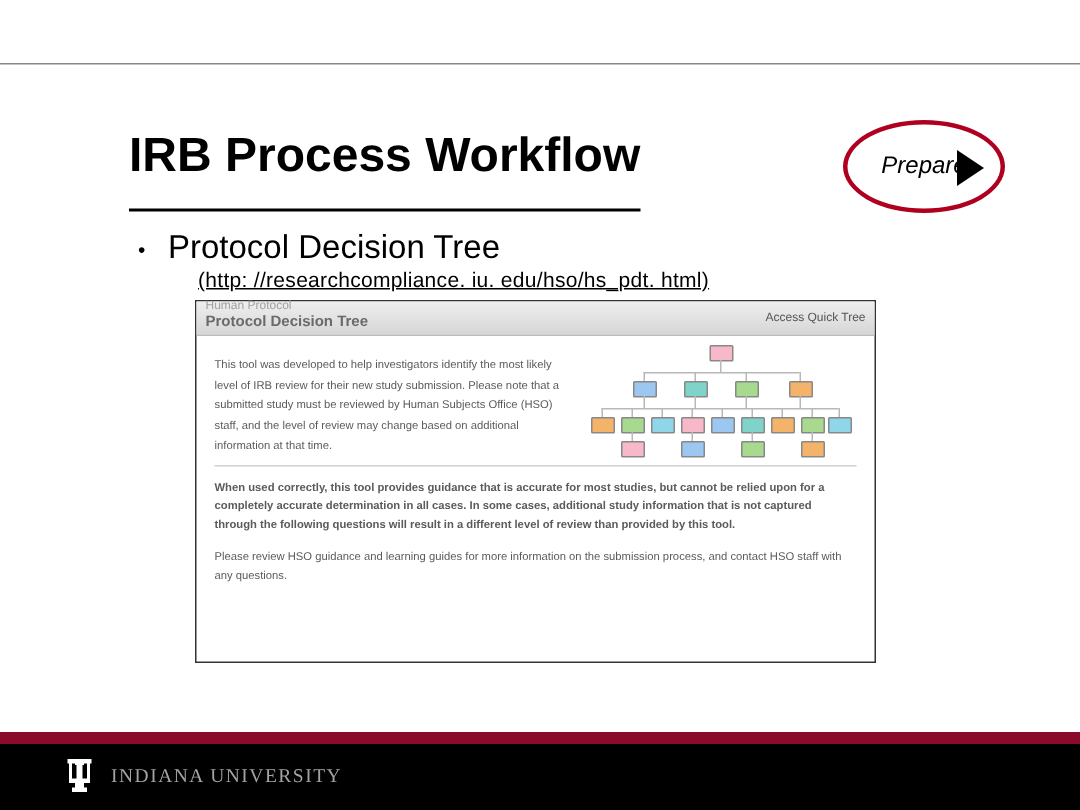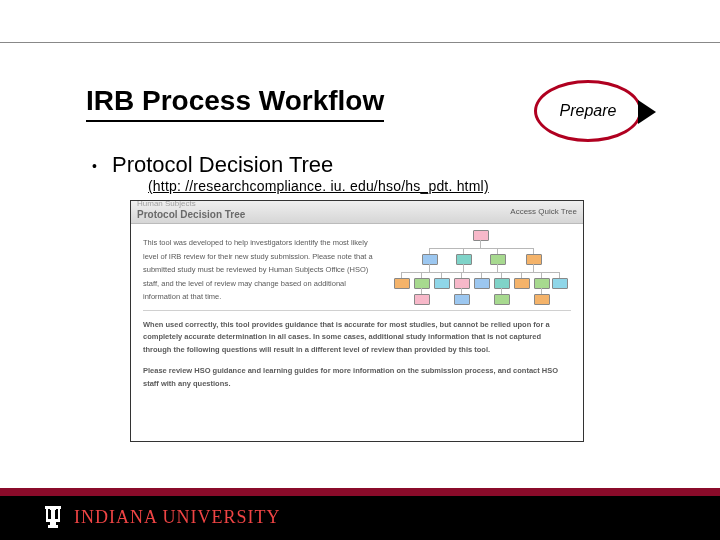--- a/index.html
+++ b/index.html
@@ -1,52 +1,52 @@
 <!DOCTYPE html>
 <html><head>
 <meta charset="utf-8">
 <style>
 html,body{margin:0;padding:0;width:720px;height:540px;font-family:Arial,Helvetica,sans-serif;background:#fff;color:#000}
 .slide{position:relative;width:720px;height:540px;overflow:hidden}
 .hr-top{position:absolute;left:0;top:42px;width:720px;height:1px;background:#888}
-.title{position:absolute;left:86px;top:85px;font-size:28px;font-weight:bold;color:#000;border-bottom:2px solid #000;padding-bottom:3px}
-.prepare-wrap{position:absolute;left:534px;top:80px;width:108px;height:62px}
+.title{position:absolute;left:86px;top:85px;font-size:32px;font-weight:bold;color:#000;border-bottom:2px solid #000;padding-bottom:17px}
+.prepare-wrap{position:absolute;left:562px;top:80px;width:108px;height:62px}
 .oval{position:absolute;left:0;top:0;width:108px;height:62px;border:3px solid #b00020;border-radius:50%;background:#fff;box-sizing:border-box}
 .oval-txt{position:absolute;left:0;top:0;width:108px;height:62px;display:flex;align-items:center;justify-content:center;font-style:italic;font-size:16px}
 .tri{position:absolute;left:638px;top:100px;width:0;height:0;border-top:12px solid transparent;border-bottom:12px solid transparent;border-left:18px solid #000}
 .bullet{position:absolute;left:92px;top:158px;font-size:14px}
 .heading{position:absolute;left:112px;top:152px;font-size:22px}
-.link{position:absolute;left:148px;top:178px;font-size:14px;text-decoration:underline;color:#000;letter-spacing:.2px}
+.link{position:absolute;left:132px;top:178px;font-size:14px;text-decoration:underline;color:#000;letter-spacing:.2px}
 .shot{position:absolute;left:130px;top:200px;width:454px;height:242px;border:1px solid #333;background:#fff;box-sizing:border-box}
 .shot-top{height:22px;background:linear-gradient(#efefef,#d6d6d6);border-bottom:1px solid #bbb;position:relative}
 .shot-title{position:absolute;left:6px;top:-2px;font-size:8px;color:#a0a0a0}
 .shot-sub{position:absolute;left:6px;top:8px;font-size:10px;color:#6a6a6a;font-weight:bold}
 .shot-quick{position:absolute;right:6px;top:6px;font-size:8px;color:#555}
 .shot-body{position:relative;padding:12px 12px 0 12px;height:198px}
 .para{font-size:7.5px;color:#5b5b5b;line-height:1.8;font-weight:normal;width:230px}
 .para2{font-size:7.5px;color:#5b5b5b;line-height:1.7;font-weight:bold;width:420px;margin-top:8px}
-.para3{font-size:7.5px;color:#5b5b5b;line-height:1.7;font-weight:bold;width:420px;margin-top:8px}
+.para3{font-size:7.5px;color:#5b5b5b;line-height:1.7;font-weight:normal;width:420px;margin-top:8px}
 .divider{height:1px;background:#d0d0d0;margin-top:6px;width:428px}
 .tree{position:absolute;right:14px;top:6px;width:176px;height:90px}
 .node{position:absolute;width:14px;height:9px;border:1px solid #888;border-radius:1px}
 .n-pink{background:#f7b8c9}
 .n-blue{background:#9cc7f0}
 .n-teal{background:#7fd3c8}
 .n-green{background:#a7d98f}
 .n-orange{background:#f4b36a}
 .n-cyan{background:#8fd6e8}
 .line{position:absolute;background:#b8b8b8;height:1px}
 .vline{position:absolute;background:#b8b8b8;width:1px}
 .begin{position:absolute;left:0;bottom:0;right:0;height:22px;background:#fff;border-top:1px solid #ccc;display:flex;align-items:center;justify-content:center;color:#c0142c;font-weight:bold;font-size:11px;letter-spacing:4px}
 .footer{position:absolute;left:0;bottom:0;width:720px;height:44px;background:#000}
 .footer-bar{position:absolute;left:0;bottom:44px;width:720px;height:8px;background:#8a0b2a}
 .iu{position:absolute;left:42px;bottom:10px;display:flex;align-items:center;gap:10px}
 .iu-logo{width:22px;height:26px;position:relative}
 .iu-logo svg{width:22px;height:26px}
-.iu-txt{color:#ef4444;font-size:18px;letter-spacing:1px;font-family:Georgia,'Times New Roman',serif}
+.iu-txt{color:#a3a3a3;font-size:13px;letter-spacing:1px;font-family:Georgia,'Times New Roman',serif}
 </style>
 </head>
 <body>
 
 <div class="slide">
   <div class="hr-top"></div>
 
   <div class="title">IRB Process Workflow</div>
 
   <div class="prepare-wrap">
@@ -54,21 +54,21 @@
     <div class="oval-txt">Prepare</div>
   </div>
   <div class="tri"></div>
 
   <div class="bullet">•</div>
   <div class="heading">Protocol Decision Tree</div>
   <div class="link">(http: //researchcompliance. iu. edu/hso/hs_pdt. html)</div>
 
   <div class="shot">
     <div class="shot-top">
-      <div class="shot-title">Human Subjects</div>
+      <div class="shot-title">Human Protocol</div>
       <div class="shot-sub">Protocol Decision Tree</div>
       <div class="shot-quick">Access Quick Tree</div>
     </div>
     <div class="shot-body">
       <div class="para">This tool was developed to help investigators identify the most likely level of IRB review for their new study submission. Please note that a submitted study must be reviewed by Human Subjects Office (HSO) staff, and the level of review may change based on additional information at that time.</div>
 
       <div class="tree">
         <div class="node n-pink" style="left:80px;top:0"></div>
         <div class="vline" style="left:87px;top:10px;height:8px"></div>
         <div class="line" style="left:36px;top:18px;width:104px"></div>

